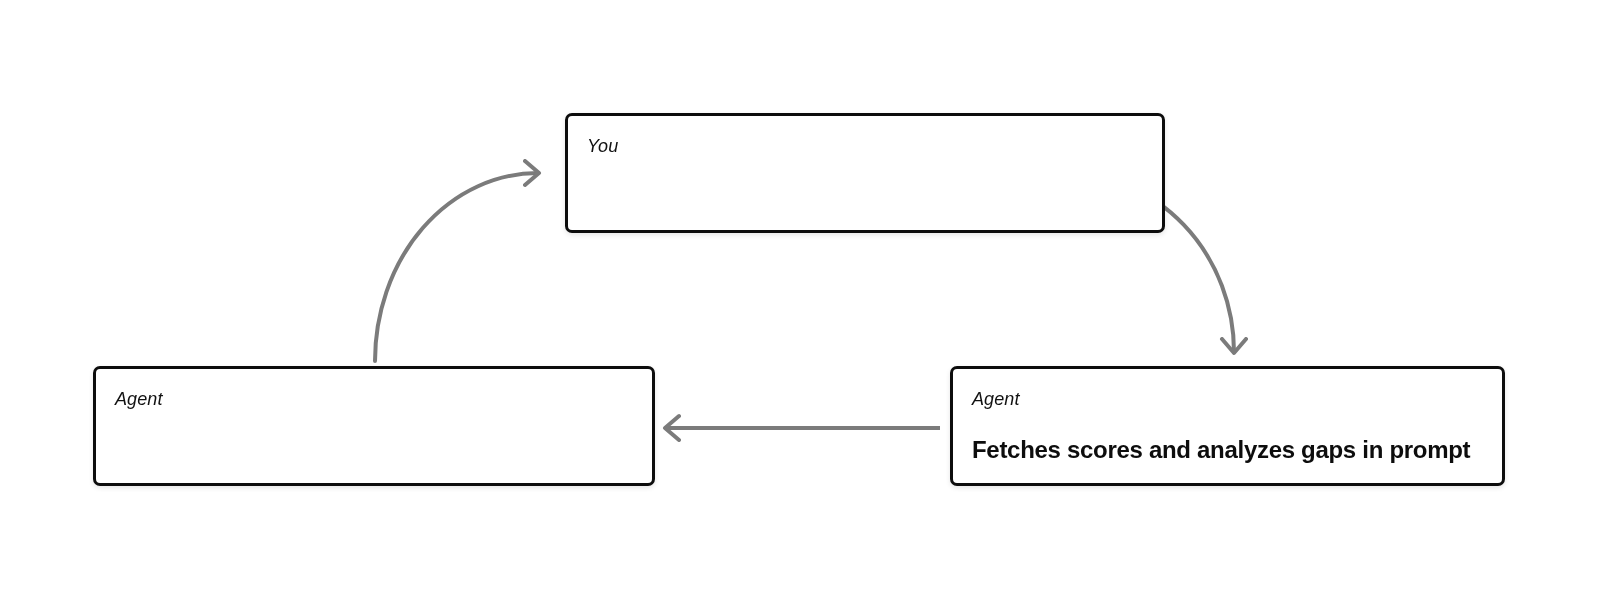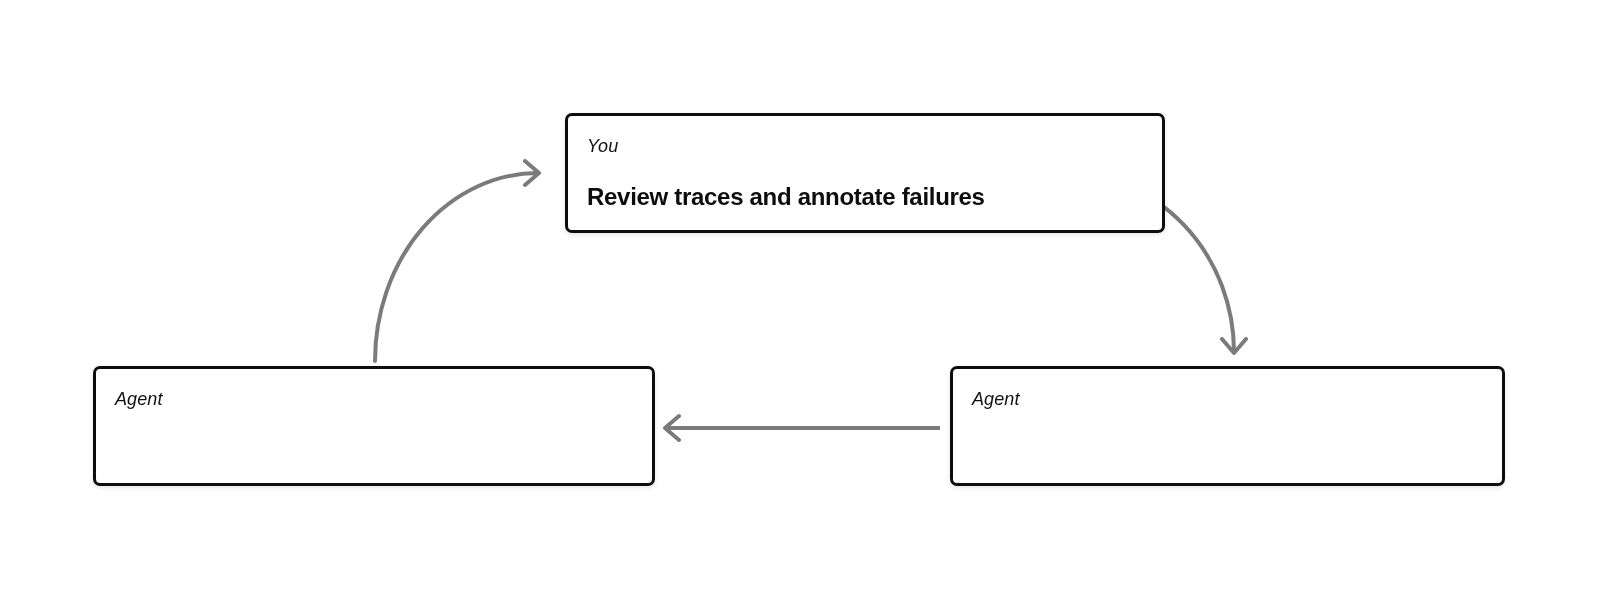--- a/index.html
+++ b/index.html
@@ -68,24 +68,24 @@
 
     <path d="M 1062 172 A 172 180 0 0 1 1234 352" fill="none" stroke-width="4" stroke-linecap="round" marker-end="url(#chevron)" stroke="#7b7b7b"></path>
 
     <path d="M 940 428 L 666 428" fill="none" stroke-width="4" stroke-linecap="butt" marker-end="url(#chevron)" stroke="#7b7b7b"></path>
 
     <path d="M 375 361 A 163 188 0 0 1 538 173" fill="none" stroke-width="4" stroke-linecap="round" marker-end="url(#chevron)" stroke="#7b7b7b"></path>
   </svg>
 
   <div class="node node-top">
     <div class="role">You</div>
-    <div class="title">Review traces and annotate failures</div>
   </div>
 
   <div class="node node-bottom-left">
     <div class="role">Agent</div>
   </div>
 
   <div class="node node-bottom-right">
     <div class="role">Agent</div>
+    <div class="title">Fetches scores and analyzes gaps in prompt</div>
   </div>
 
 </div>
 
 </body></html>

